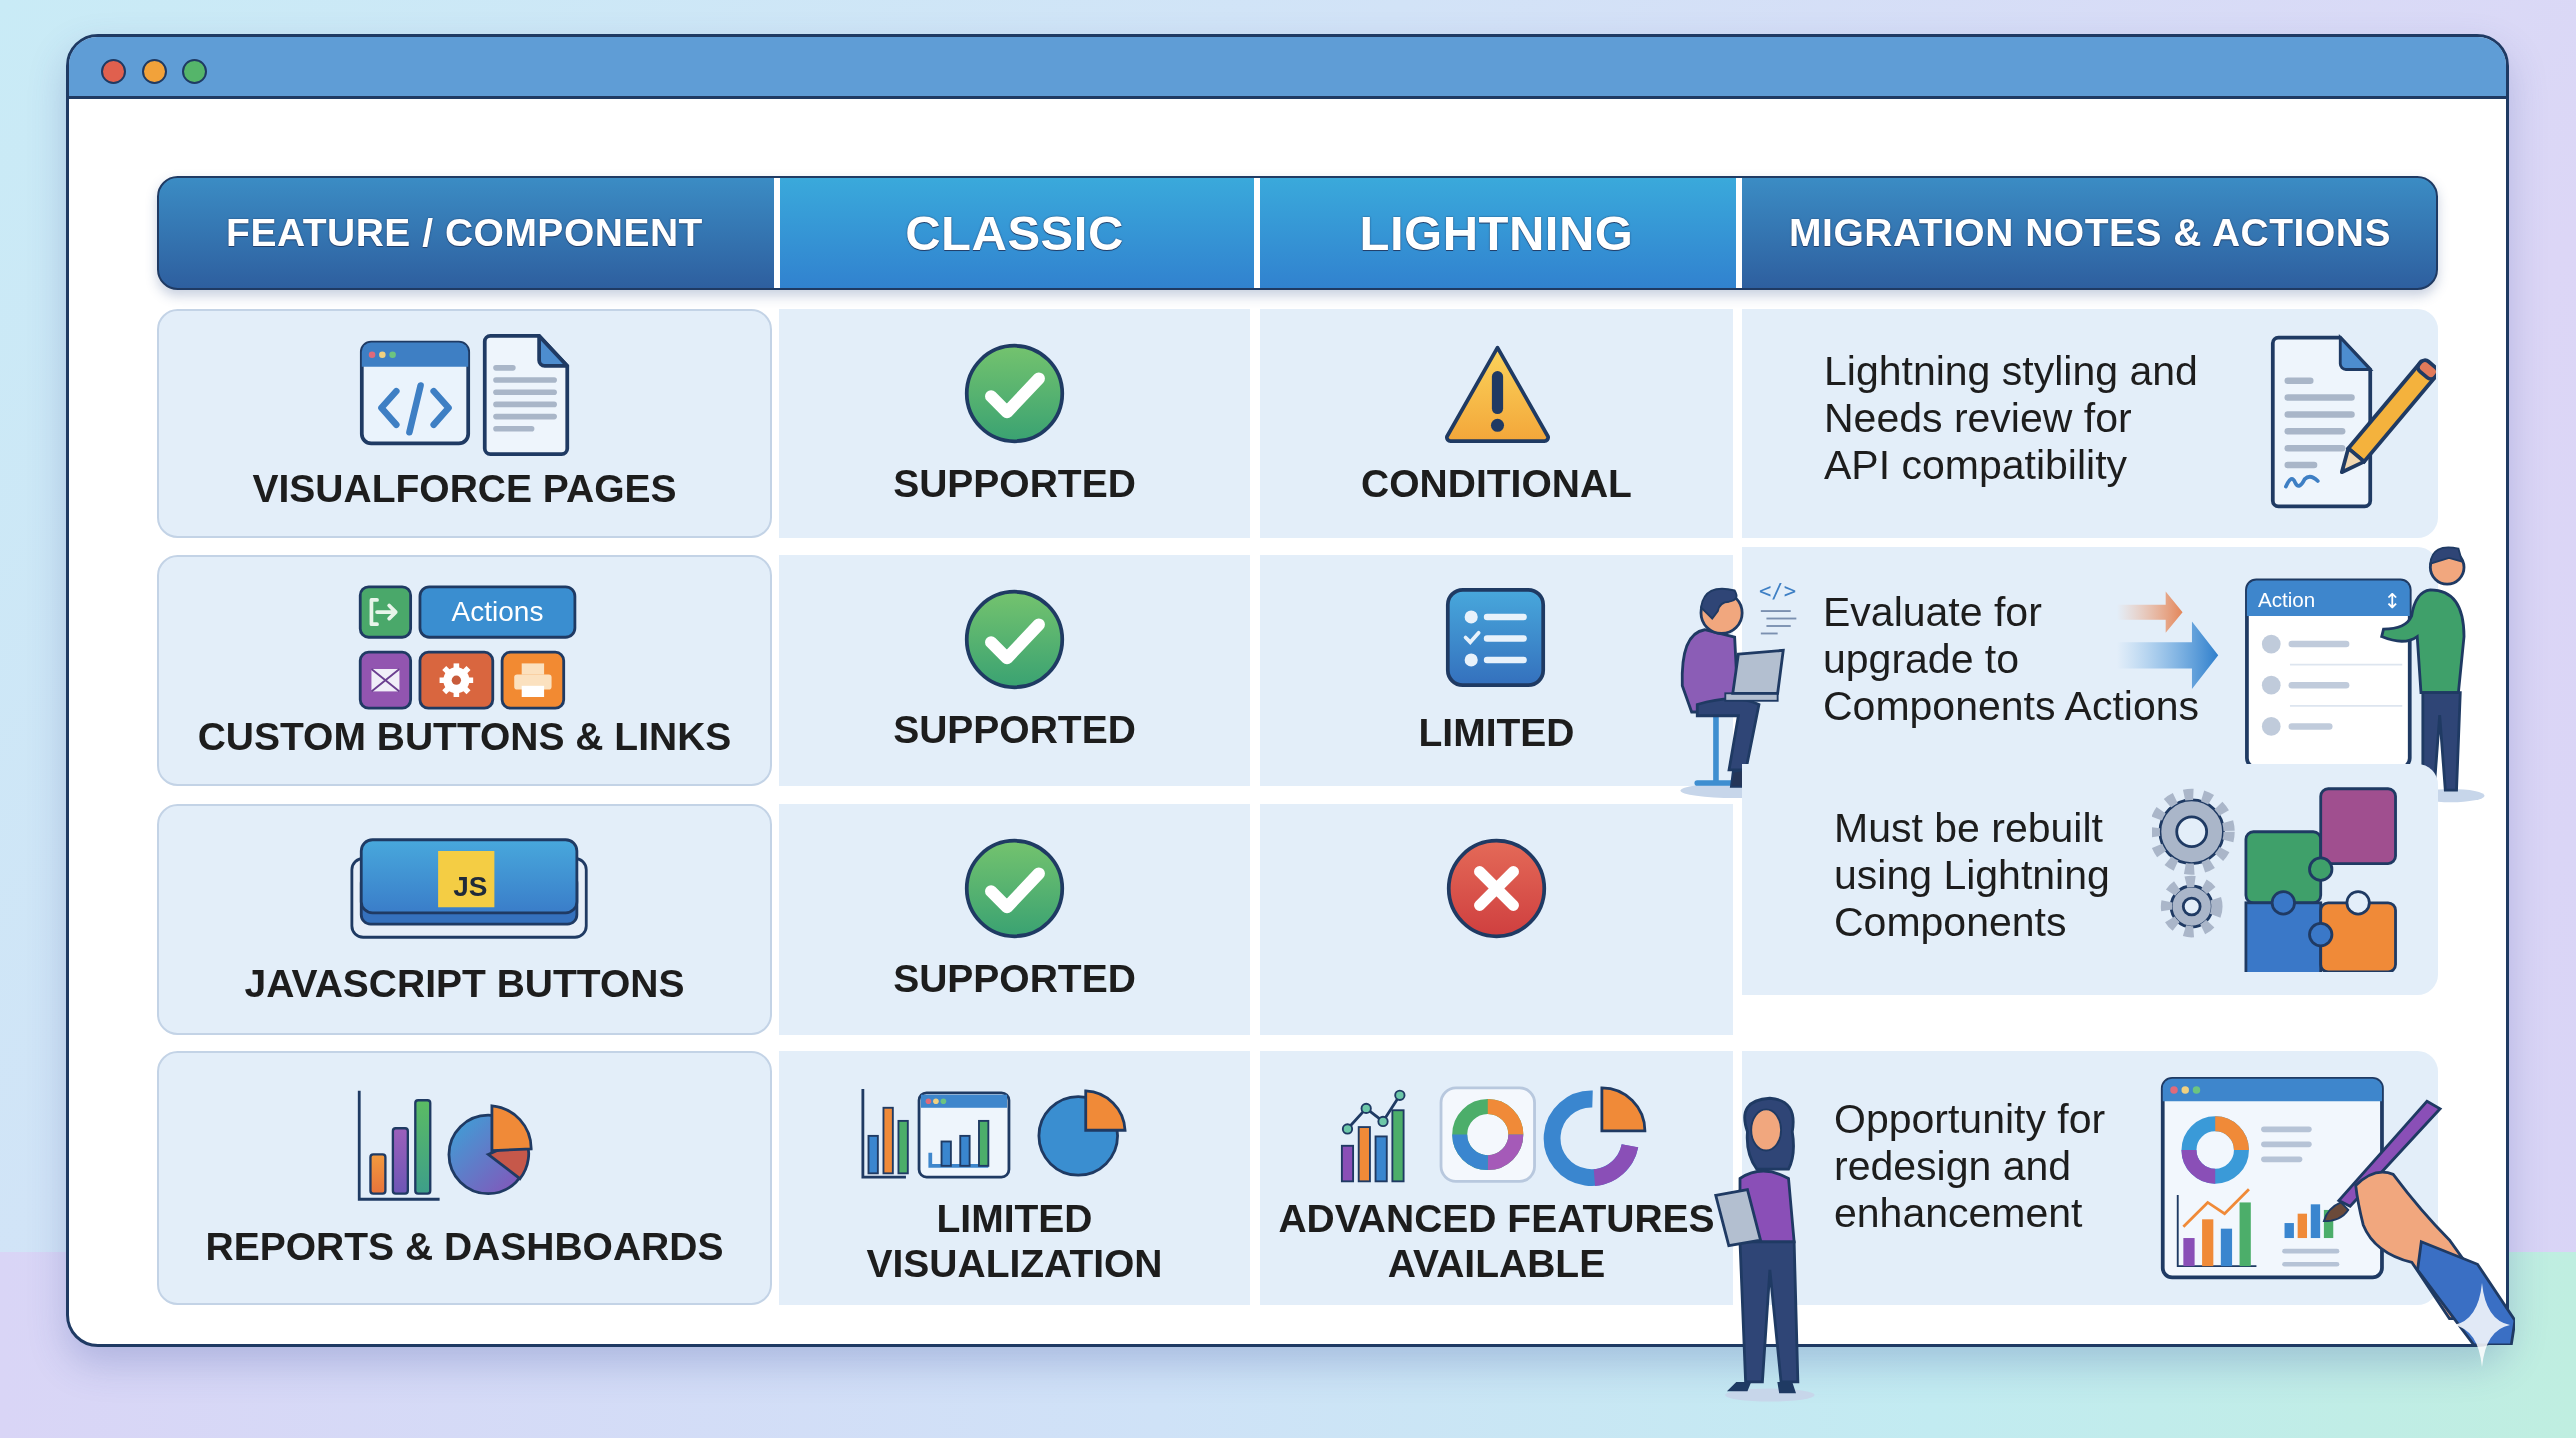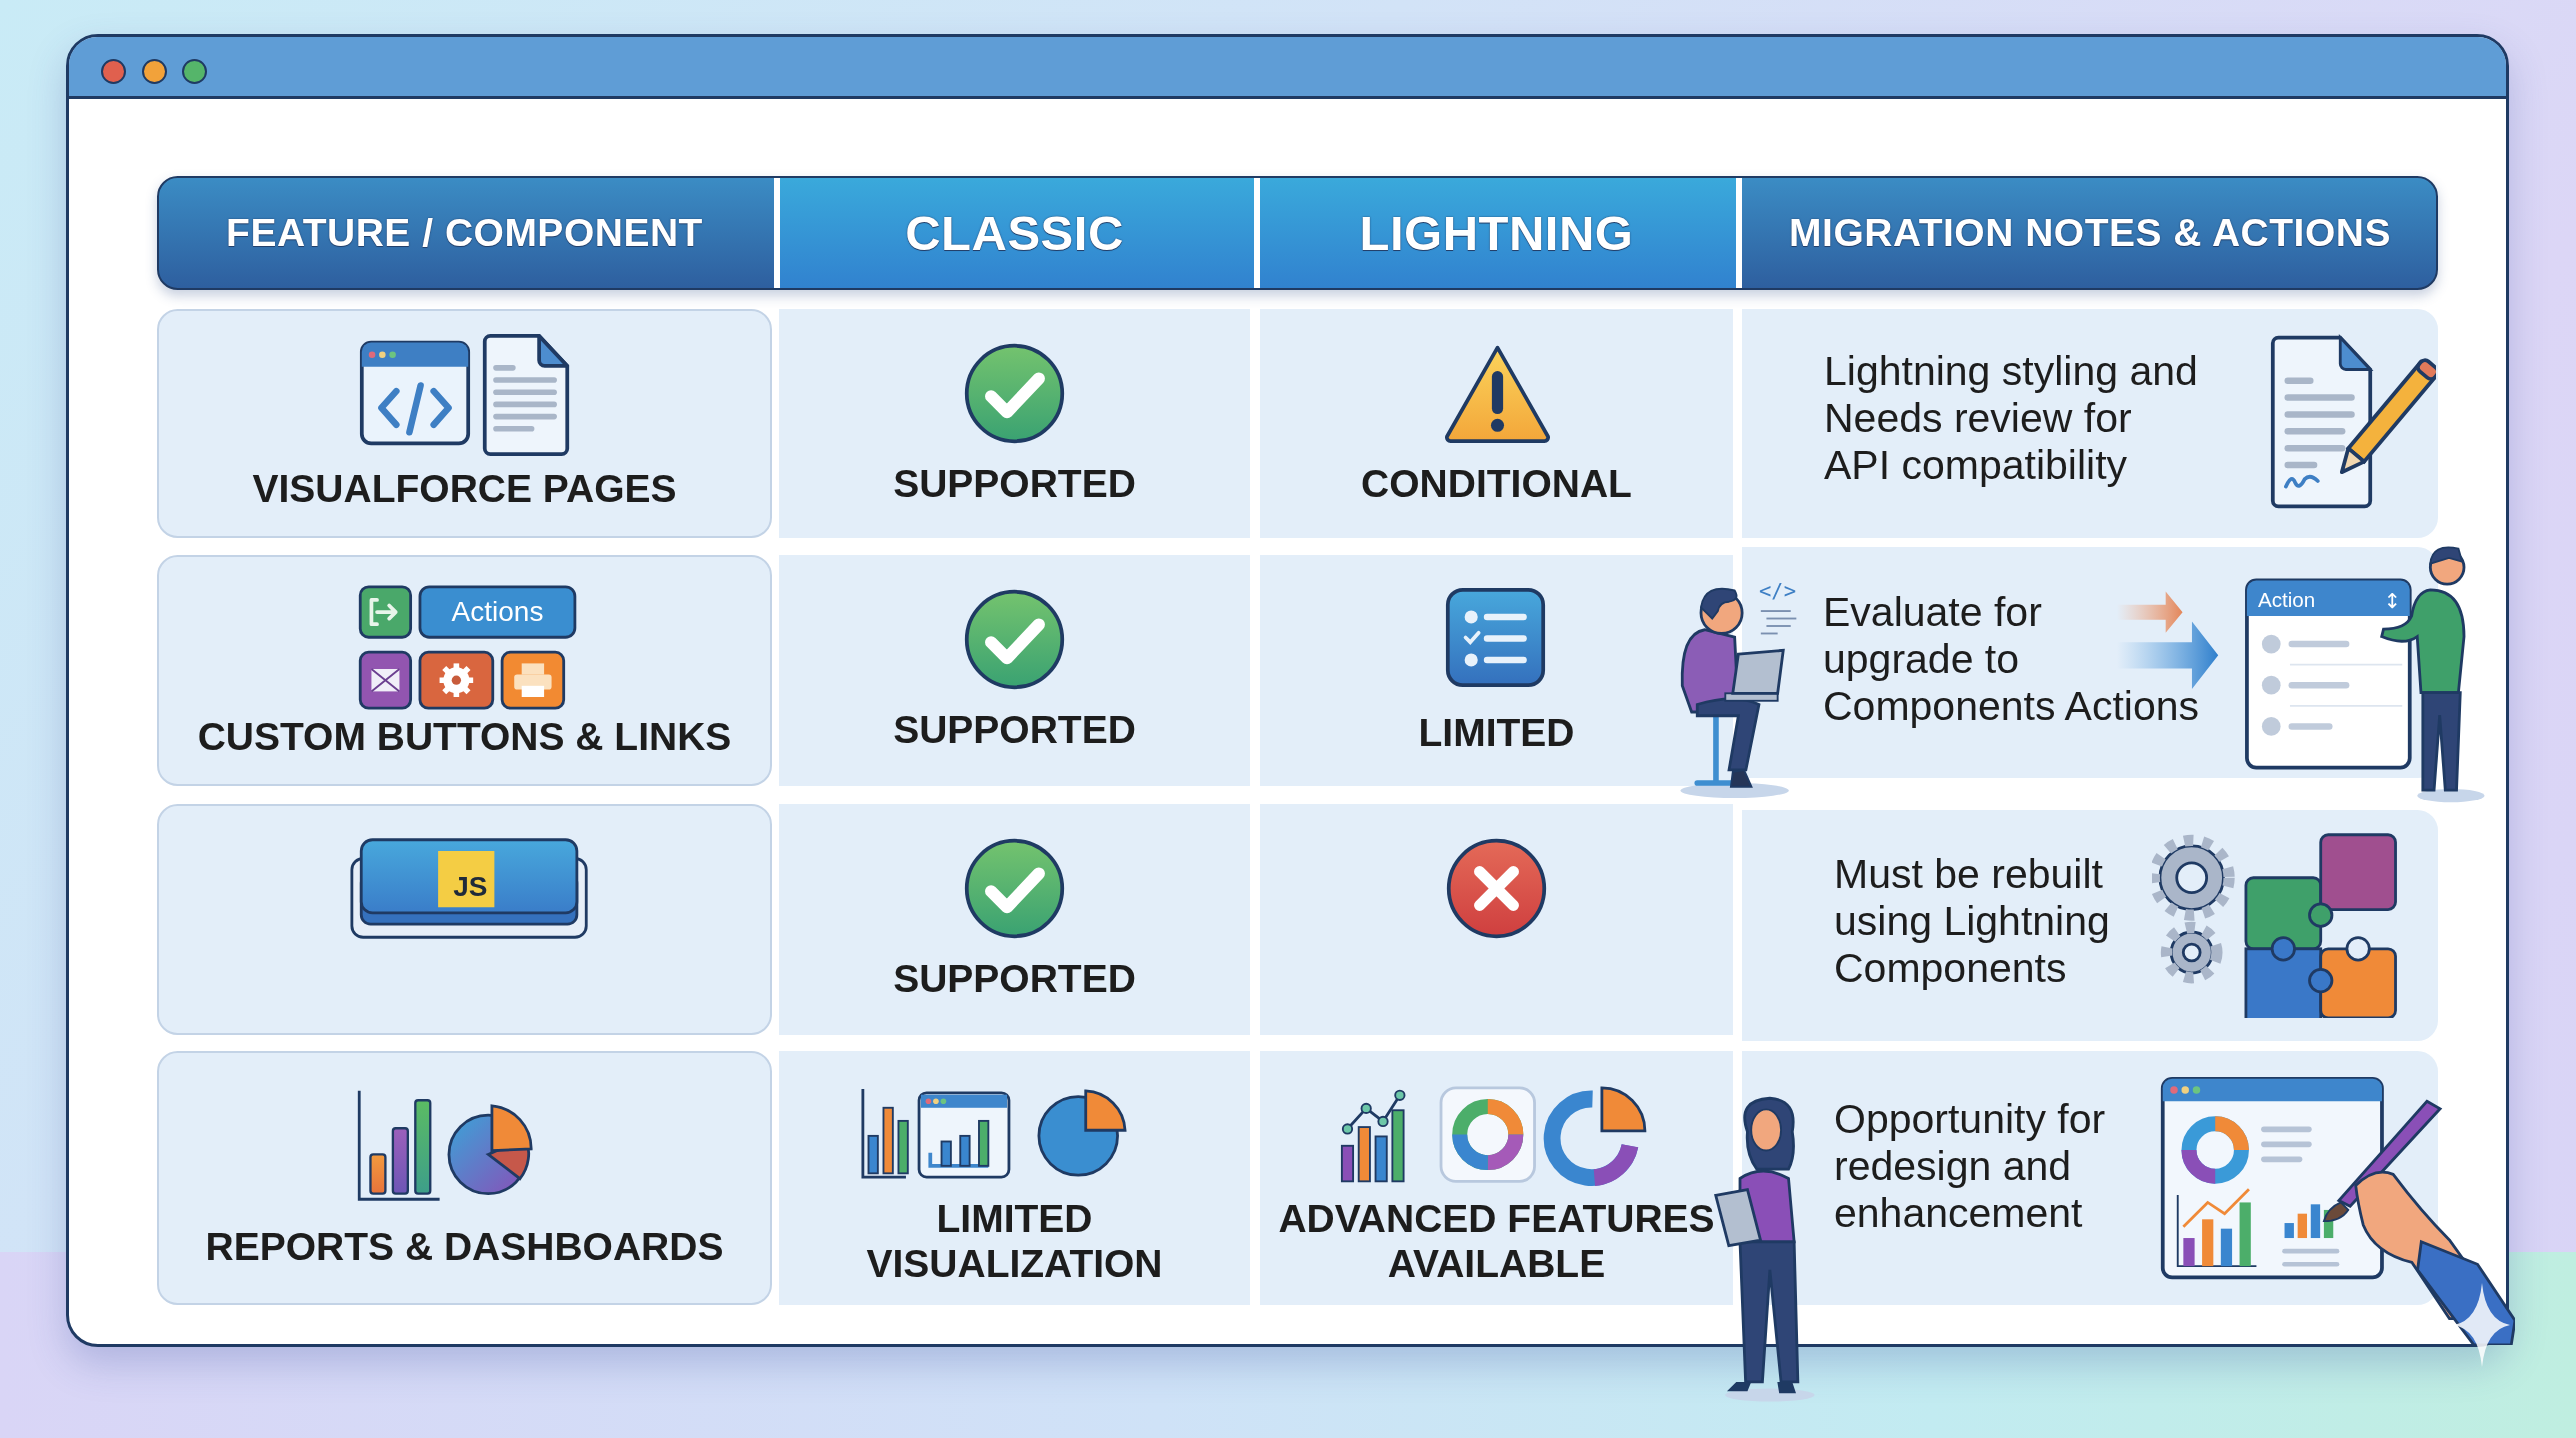--- a/index.html
+++ b/index.html
@@ -324,20 +324,21 @@
           <linearGradient id="jsG" x1="0" y1="0" x2="0" y2="1">
             <stop offset="0" stop-color="#48a8dc"></stop>
             <stop offset="1" stop-color="#3a7dc9"></stop>
           </linearGradient>
         </defs>
       <rect x="12" y="4" width="230" height="78" rx="12" fill="url(#jsG)" stroke="#1f3a63" stroke-width="3"></rect>
       <rect x="94" y="16" width="60" height="60" fill="#f4cd44"></rect>
     </svg>
     <div class="abs" style="left:88px;top:15px;width:56px;height:56px;display:flex;align-items:flex-end;justify-content:flex-end;padding:0 6.6px 3.7px 0;font-weight:700;font-size:28px;color:#1f2a3a;">JS</div>
   </div>
+  <div class="label" style="top:155px;">JAVASCRIPT BUTTONS</div>
 </div>
 
 <div class="cell" style="left:779px;top:804px;width:471px;height:231px;">
   <div class="icon" style="left:184px;top:33px;">
     <svg width="103" height="103" viewBox="0 0 110 110">
       <circle cx="55" cy="55" r="51" fill="url(#gG)" stroke="#1f3a63" stroke-width="4"></circle>
       <path d="M30 58 l17 17 l34 -36" fill="none" stroke="#fff" stroke-width="13" stroke-linecap="round" stroke-linejoin="round"></path>
     </svg>
   </div>
   <div class="label" style="top:152px;">SUPPORTED</div>
@@ -351,21 +352,21 @@
             <stop offset="0" stop-color="#e46a58"></stop>
             <stop offset="1" stop-color="#cf3f3f"></stop>
           </linearGradient>
         </defs>
       <circle cx="55" cy="55" r="51" fill="url(#rG)" stroke="#1f3a63" stroke-width="4"></circle>
       <path d="M37 37 l36 36 M73 37 l-36 36" stroke="#fff" stroke-width="12" stroke-linecap="round"></path>
     </svg>
   </div>
 </div>
 
-<div class="cell last" style="left:1742px;top:810px;width:696px;height:231px;">
+<div class="cell last" style="left:1742px;top:764px;width:696px;height:231px;">
   <div class="note" style="left:92px;top:41px;">
     <div>Must be rebuilt</div>
     <div>using Lightning</div>
     <div>Components</div>
   </div>
   <div class="icon" style="left:410px;top:20.6px;">
     <svg width="272" height="187" viewBox="0 0 290 200">
       <g fill="#aab6c9" stroke="#1f3a63" stroke-width="3">
         <circle cx="42" cy="50" r="34"></circle>
           <circle cx="42" cy="130" r="22"></circle>

